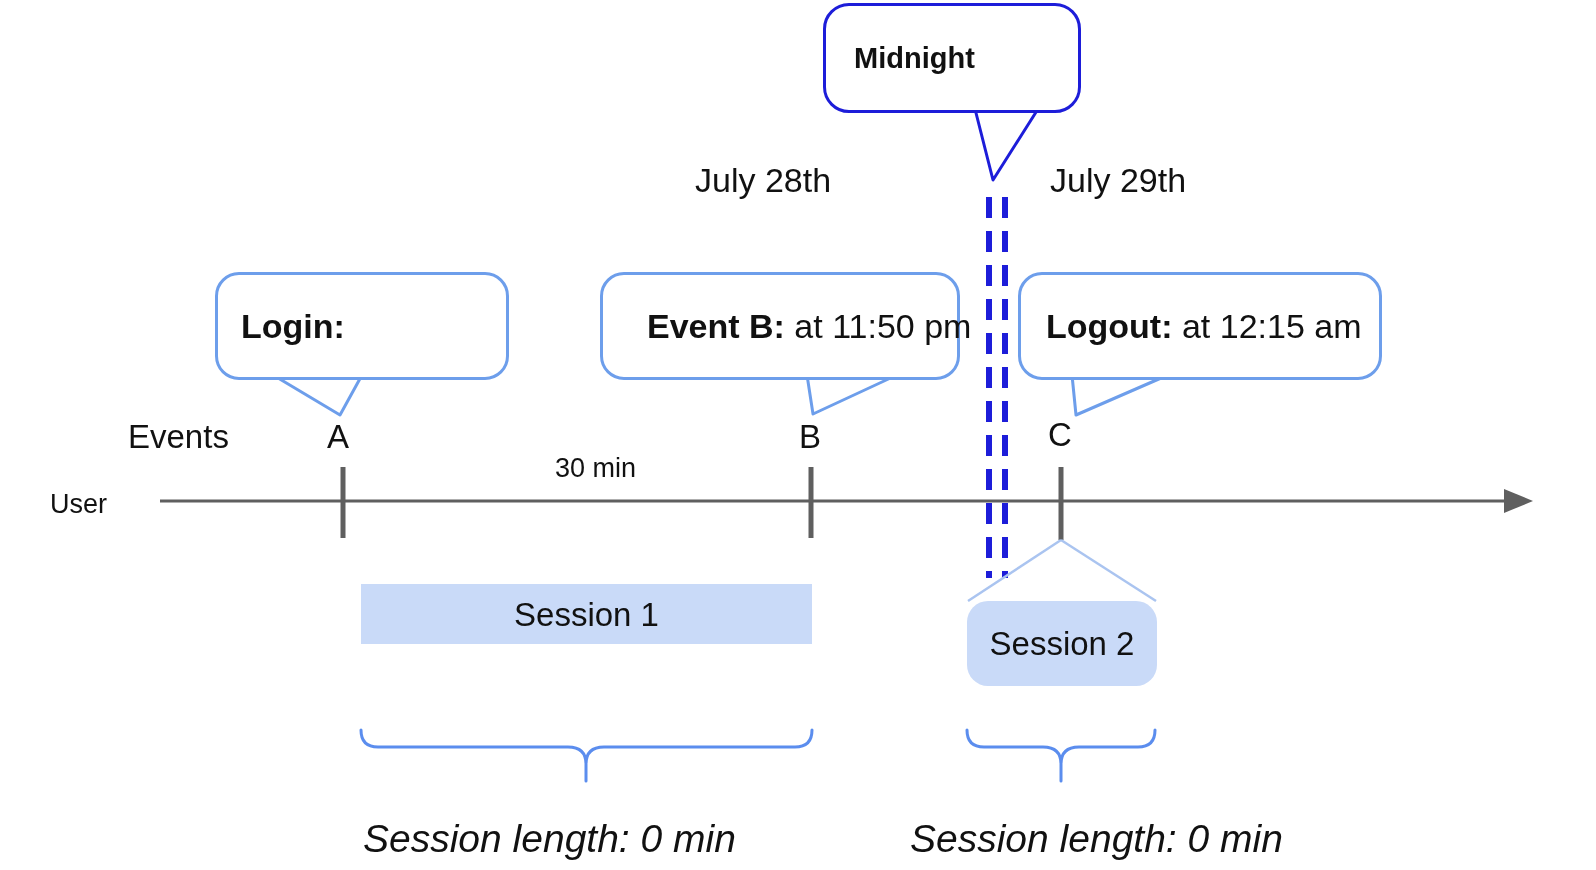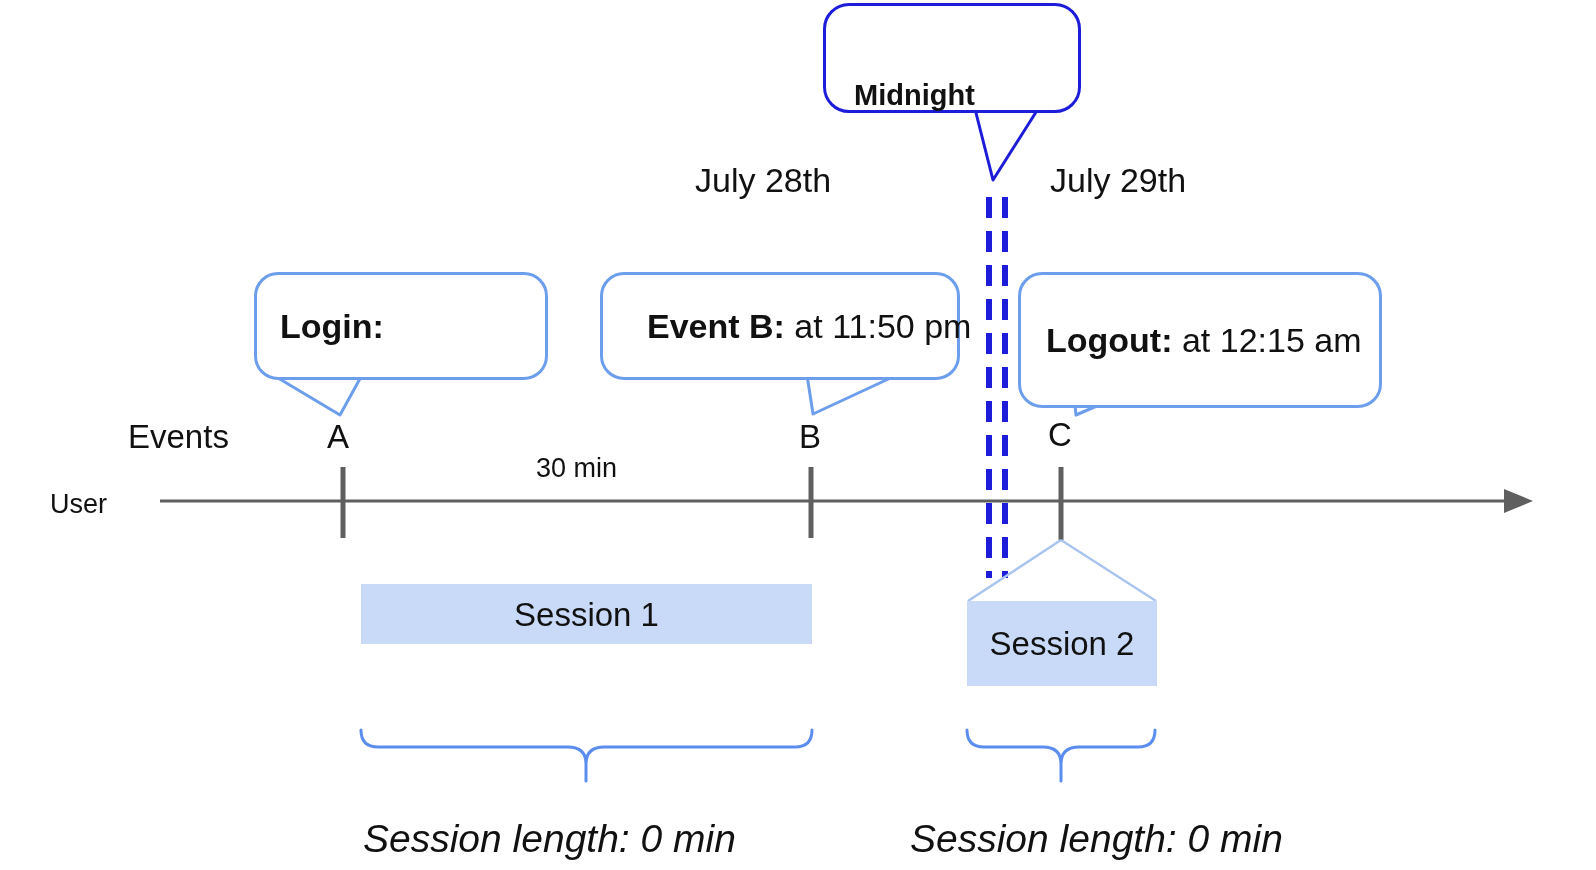--- a/index.html
+++ b/index.html
@@ -28,34 +28,34 @@
     box-sizing: border-box;
   }
   .bubble b { font-weight: bold; }
   .midnight-bubble {
     position: absolute;
     left: 823px; top: 3px; width: 258px; height: 110px;
     background: #ffffff;
     border: 3px solid #1d1dd9;
     border-radius: 26px;
     display: flex;
-    align-items: flex-end;
+    align-items: center;
     padding-left: 28px;
     font-size: 29px;
     font-weight: bold;
     line-height: 1;
     box-sizing: border-box;
   }
 
   .date-label { position: absolute; font-size: 34px; line-height: 38px; text-align: right; }
 
   .axis-caption { position: absolute; font-size: 33px; line-height: 36px; }
   .marker-letter { position: absolute; width: 44px; text-align: center; font-size: 33px; line-height: 36px; }
   .user-caption { position: absolute; left: 50px; top: 481px; font-size: 27px; line-height: 46px; }
-  .interval-caption { position: absolute; left: 536px; top: 453px; width: 100px; text-align: left; font-size: 27px; line-height: 30px; }
+  .interval-caption { position: absolute; left: 536px; top: 453px; width: 100px; text-align: right; font-size: 27px; line-height: 30px; }
 
   .session-box {
     position: absolute;
     background: #c9daf8;
     display: flex;
     align-items: center;
     justify-content: center;
     font-size: 33px;
     line-height: 1;
   }
@@ -90,40 +90,40 @@
     <path d="M 967,730 Q 967,747 984,747 L 1043,747 Q 1061,747 1061,764 L 1061,781 L 1061,764 Q 1061,747 1079,747 L 1138,747 Q 1155,747 1155,730" fill="none" stroke="#5b8dee" stroke-width="3" stroke-linecap="round" stroke-linejoin="round"></path>
   </svg>
 
   <div class="midnight-bubble">
     <span>Midnight</span>
   </div>
 
   <div class="date-label" style="left:695px; top:161px;">July 28th</div>
   <div class="date-label" style="left:1050px; top:161px;">July 29th</div>
 
-  <div class="bubble" style="left:215px; top:272px; width:294px; height:108px; padding-left:23px;margin-left:39px;">
+  <div class="bubble" style="left:215px; top:272px; width:294px; height:108px; padding-left:23px;">
     <b>Login:</b>
   </div>
   <div class="bubble" style="left:600px; top:272px; width:360px; height:108px; padding-left:44px;">
     <b>Event B:</b><span> at 11:50 pm</span>
   </div>
-  <div class="bubble" style="left:1018px; top:272px; width:364px; height:136px; padding-left:25px;">
+  <div class="bubble" style="left:1018px; top:272px; width:364px; height:108px; padding-left:25px;">
     <b>Logout:</b><span> at 12:15 am</span>
   </div>
 
   <div class="axis-caption" style="left:128px; top:419px;">Events</div>
   <div class="marker-letter" style="left:316px; top:419px;">A</div>
   <div class="marker-letter" style="left:788px; top:419px;">B</div>
   <div class="marker-letter" style="left:1038px; top:417px;">C</div>
   <div class="user-caption">User</div>
   <div class="interval-caption">30 min</div>
 
   <div class="session-box" style="left:361px; top:584px; width:451px; height:60px;">
     <span>Session 1</span>
   </div>
-  <div class="session-box" style="left:967px; top:601px; width:190px; height:85px;">
+  <div class="session-box" style="left:967px; top:601px; width:190px; height:85px;border-radius:21px;">
     <span>Session 2</span>
   </div>
 
   <div class="length-caption" style="left:363px; top:820px;">Session length: 0 min</div>
   <div class="length-caption" style="left:910px; top:820px;">Session length: 0 min</div>
 
 </div>
 
 </body></html>

